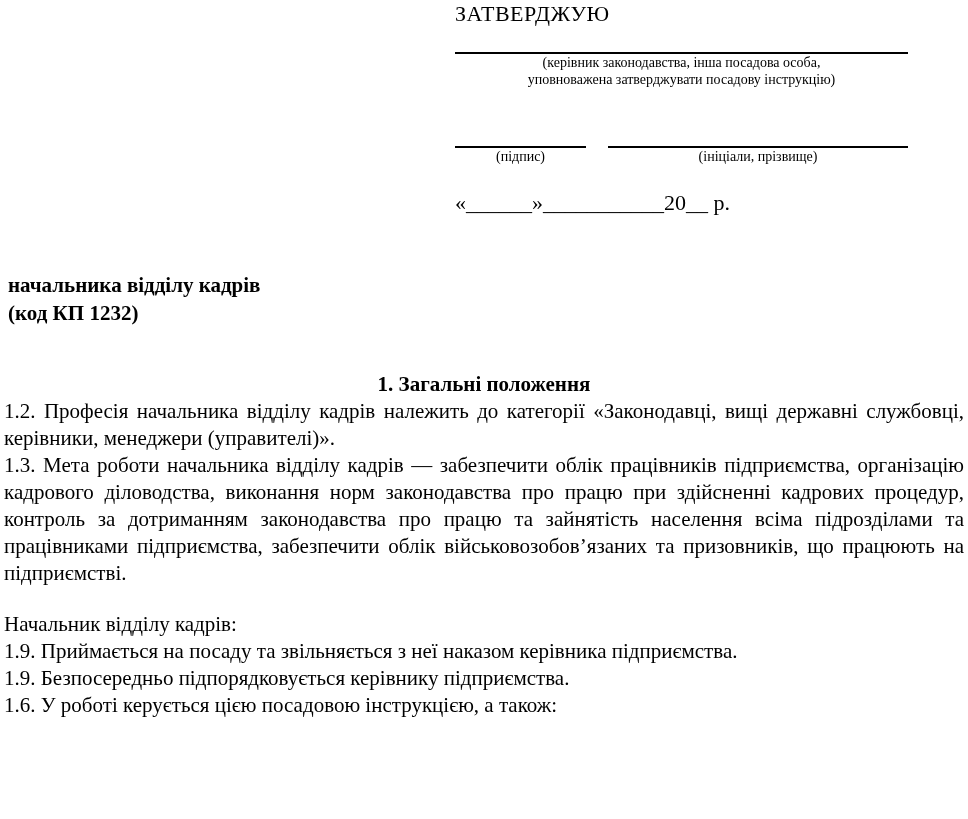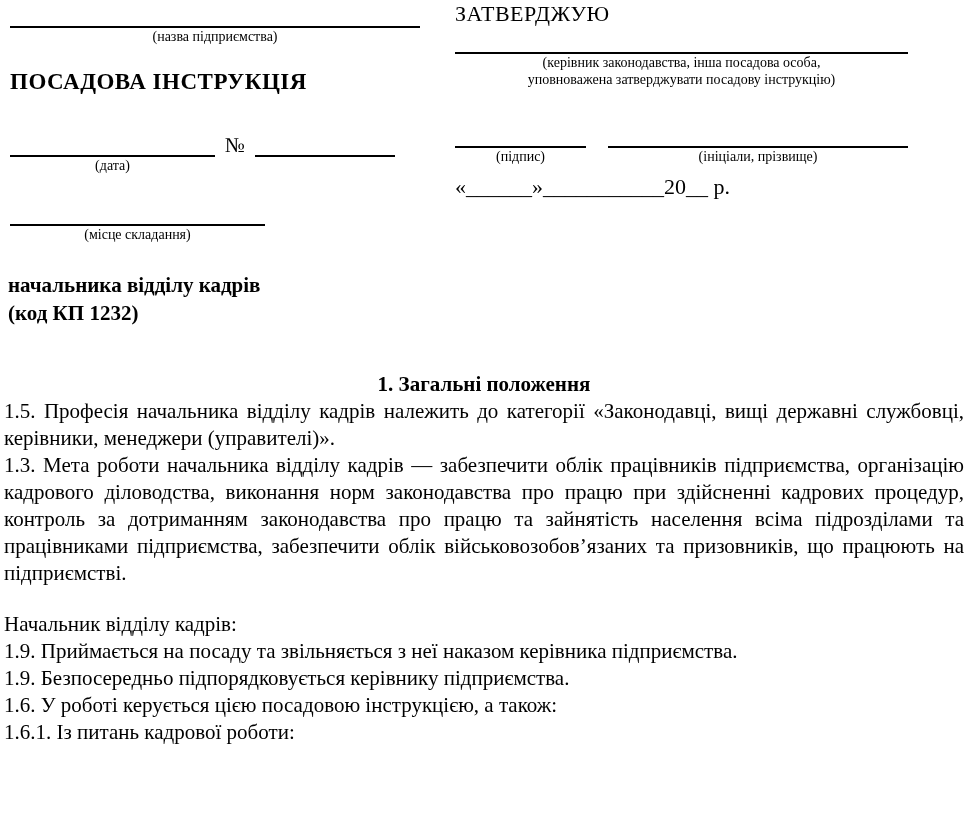--- a/index.html
+++ b/index.html
@@ -59,21 +59,21 @@
 
   .sig-row { margin-top: 34px; display: flex; }
   .line-signature { width: 131px; height: 26px; }
   .sig-gap { width: 22px; }
   .line-initials  { width: 300px; height: 26px; }
   .sig-caps { display: flex; }
   .cap-signature { width: 131px; }
   .cap-initials  { width: 300px; margin-left: 22px; }
 
   .approval-date {
-    margin-top: 8px;
+    margin-top: 24px;
     font-size: 22px;
     line-height: 28px;
     white-space: nowrap;
   }
 
   
   .subject {
     margin: 16px 0 0 8px;
     font-size: 21px;
     font-weight: bold;
@@ -97,36 +97,20 @@
   }
   .doc-body p.gap-above { margin-top: 24px; }
 </style>
 </head>
 <body>
 
 <div class="page">
 
   <div class="header">
 
-    <div class="header-left">
-      <div class="fill-line line-company"></div>
-      <div class="caption cap-company">(назва підприємства)</div>
-
-      <div class="doc-title">ПОСАДОВА ІНСТРУКЦІЯ</div>
-
-      <div class="number-row">
-        <div class="fill-line line-date"></div>
-        <span class="number-sign">№</span>
-        <div class="fill-line line-number"></div>
-      </div>
-      <div class="caption cap-date">(дата)</div>
-
-      <div class="fill-line line-place"></div>
-      <div class="caption cap-place">(місце складання)</div>
-    </div>
 
     <div class="header-right">
       <div class="approve-heading">ЗАТВЕРДЖУЮ</div>
 
       <div class="fill-line line-approver"></div>
       <div class="caption cap-approver">(керівник законодавства, інша посадова особа,</div>
       <div class="caption cap-approver">уповноважена затверджувати посадову інструкцію)</div>
 
       <div class="sig-row">
         <div class="fill-line line-signature"></div>
@@ -143,22 +127,21 @@
   </div>
 
   <div class="subject">
     <div>начальника відділу кадрів</div>
     <div>(код КП 1232)</div>
   </div>
 
   <div class="doc-body">
     <div class="section-heading">1. Загальні положення</div>
 
-    <p>1.5. Професія начальника відділу кадрів належить до категорії «Законодавці, вищі державні службовці, керівники, менеджери (управителі)».</p>
+    <p>1.2. Професія начальника відділу кадрів належить до категорії «Законодавці, вищі державні службовці, керівники, менеджери (управителі)».</p>
     <p>1.3. Мета роботи начальника відділу кадрів — забезпечити облік працівників підприємства, організацію кадрового діловодства, виконання норм законодавства про працю при здійсненні кадрових процедур, контроль за дотриманням законодавства про працю та зайнятість населення всіма підрозділами та працівниками підприємства, забезпечити облік військовозобов’язаних та призовників, що працюють на підприємстві.</p>
     <p class="gap-above">Начальник відділу кадрів:</p>
     <p>1.9. Приймається на посаду та звільняється з неї наказом керівника підприємства.</p>
     <p>1.9. Безпосередньо підпорядковується керівнику підприємства.</p>
     <p>1.6. У роботі керується цією посадовою інструкцією, а також:</p>
-    <p>1.6.1. Із питань кадрової роботи:</p>
   </div>
 
 </div>
 
 </body></html>

